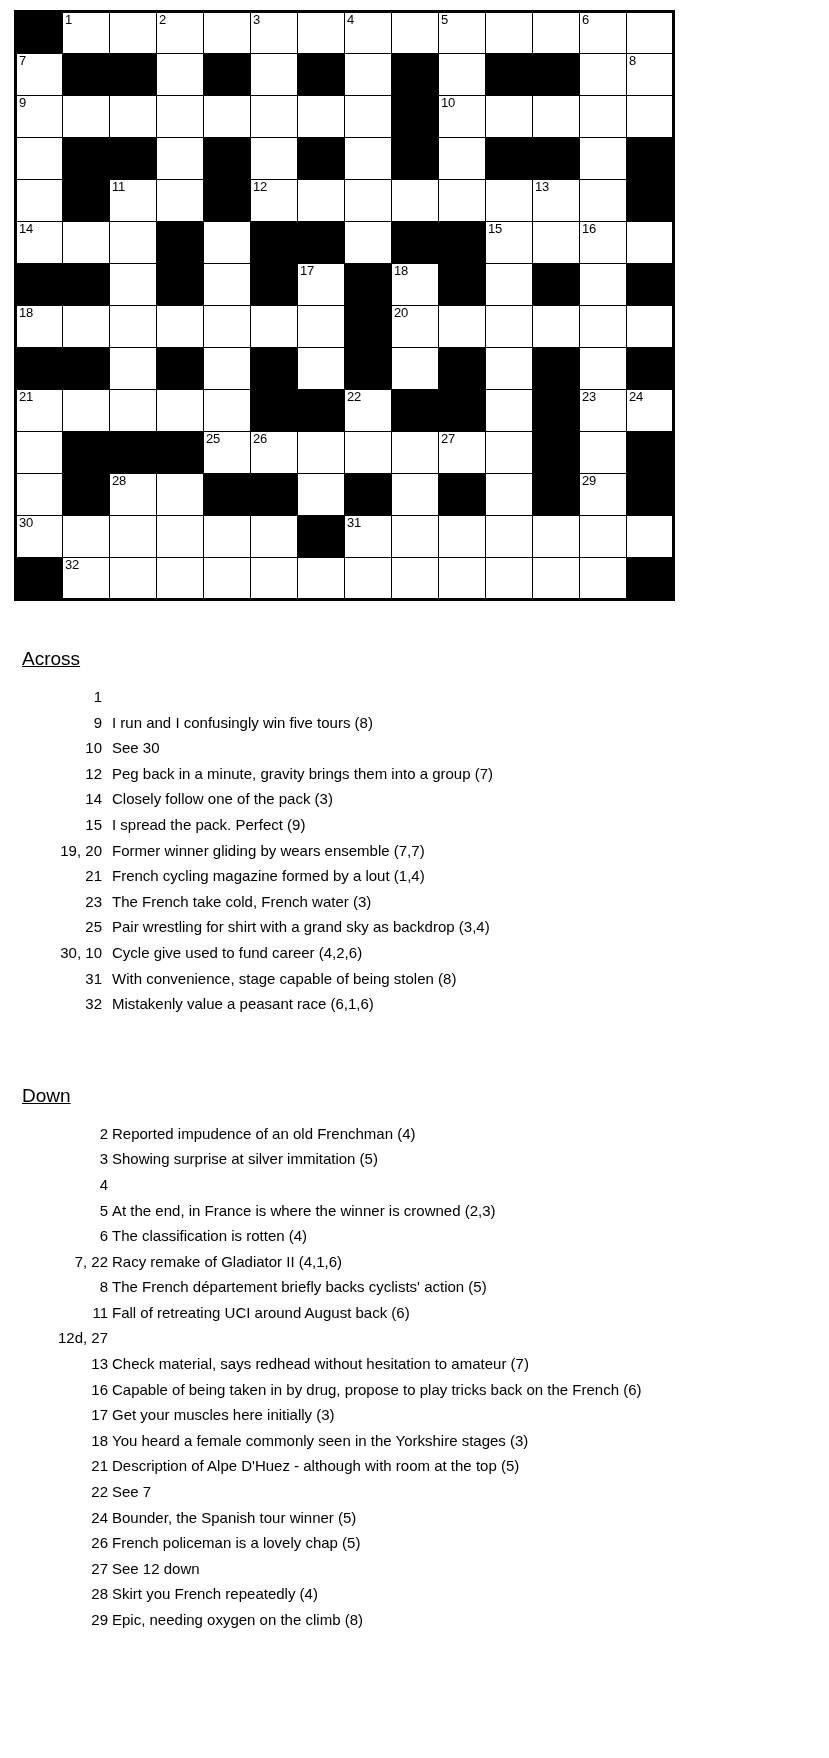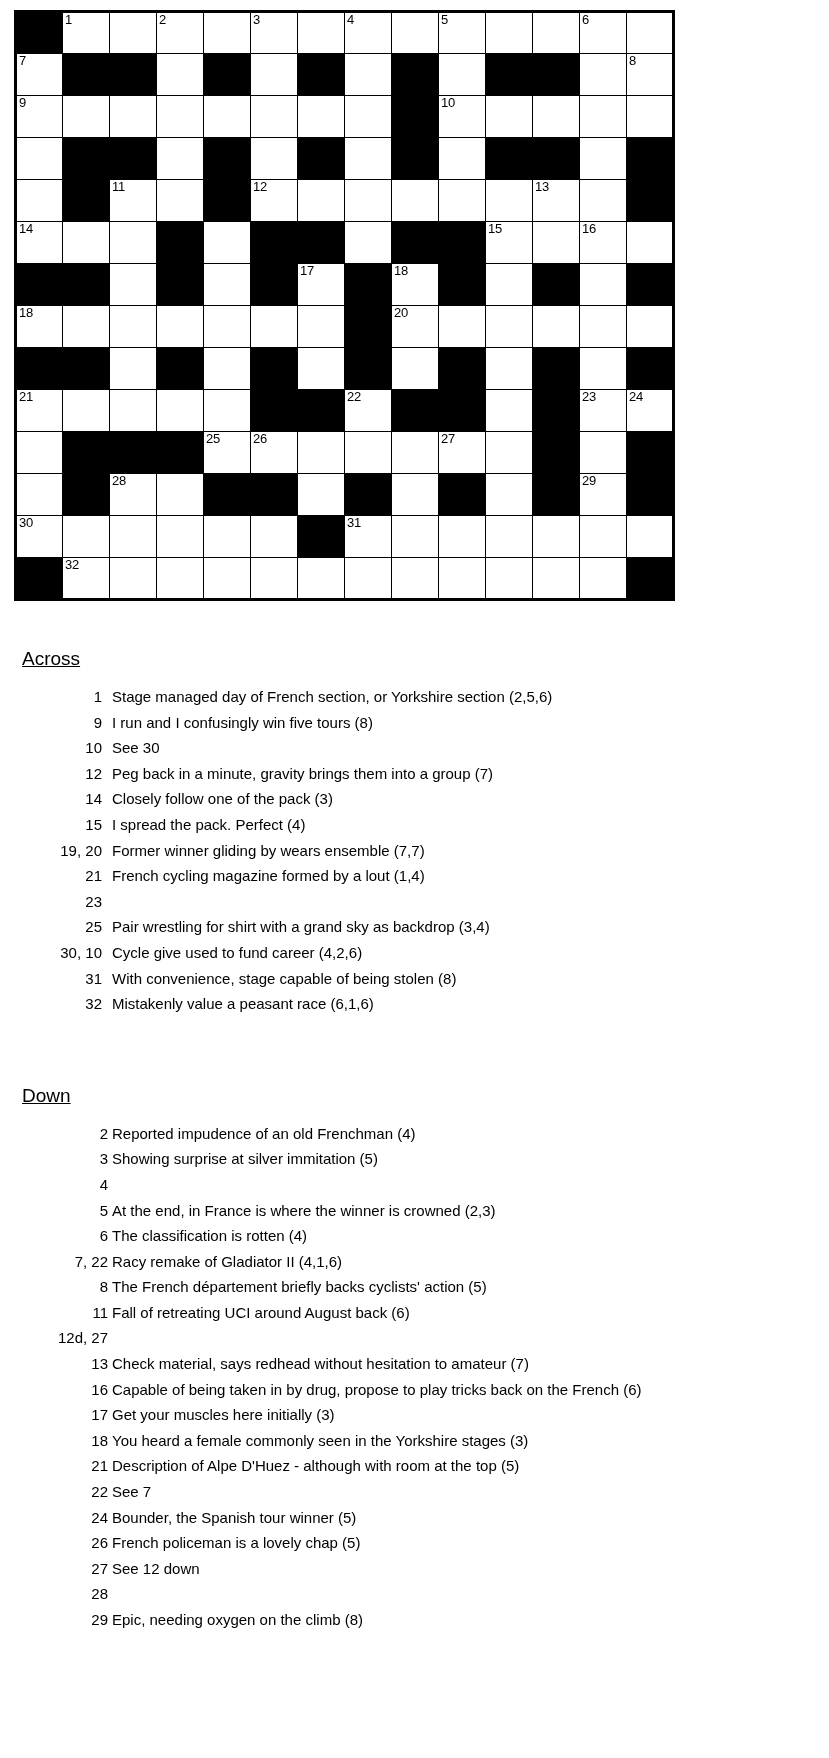--- a/index.html
+++ b/index.html
@@ -403,52 +403,52 @@
   </table>
 </div>
 
 <div id="clues">
 
   <div class="section-head" id="across-head">Across</div>
 
   <ul class="cluelist across-list" id="across-list">
       <li>
         <span class="cnum">1</span>
-        <span class="ctext">Stage managed day of French section, or Yorkshire section (2,5,6)</span>
       </li>
       <li>
         <span class="cnum">9</span>
         <span class="ctext">I run and I confusingly win five tours (8)</span>
       </li>
       <li>
         <span class="cnum">10</span>
         <span class="ctext">See 30</span>
       </li>
       <li>
         <span class="cnum">12</span>
         <span class="ctext">Peg back in a minute, gravity brings them into a group (7)</span>
       </li>
       <li>
         <span class="cnum">14</span>
         <span class="ctext">Closely follow one of the pack (3)</span>
       </li>
       <li>
         <span class="cnum">15</span>
-        <span class="ctext">I spread the pack. Perfect (4)</span>
+        <span class="ctext">I spread the pack. Perfect (9)</span>
       </li>
       <li>
         <span class="cnum">19, 20</span>
         <span class="ctext">Former winner gliding by wears ensemble (7,7)</span>
       </li>
       <li>
         <span class="cnum">21</span>
         <span class="ctext">French cycling magazine formed by a lout (1,4)</span>
       </li>
       <li>
         <span class="cnum">23</span>
+        <span class="ctext">The French take cold, French water (3)</span>
       </li>
       <li>
         <span class="cnum">25</span>
         <span class="ctext">Pair wrestling for shirt with a grand sky as backdrop (3,4)</span>
       </li>
       <li>
         <span class="cnum">30, 10</span>
         <span class="ctext">Cycle give used to fund career (4,2,6)</span>
       </li>
       <li>
@@ -531,20 +531,21 @@
       <li>
         <span class="cnum">26</span>
         <span class="ctext">French policeman is a lovely chap (5)</span>
       </li>
       <li>
         <span class="cnum">27</span>
         <span class="ctext">See 12 down</span>
       </li>
       <li>
         <span class="cnum">28</span>
+        <span class="ctext">Skirt you French repeatedly (4)</span>
       </li>
       <li>
         <span class="cnum">29</span>
         <span class="ctext">Epic, needing oxygen on the climb  (8)</span>
       </li>
     </ul>
 
 </div>
 
 </body></html>

